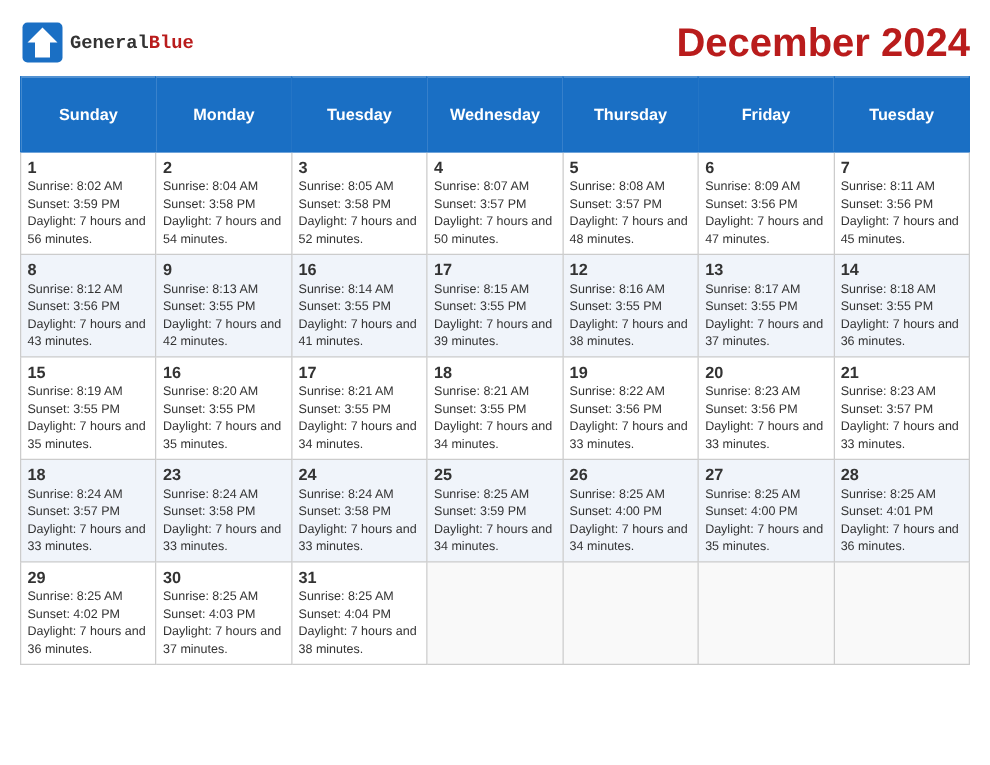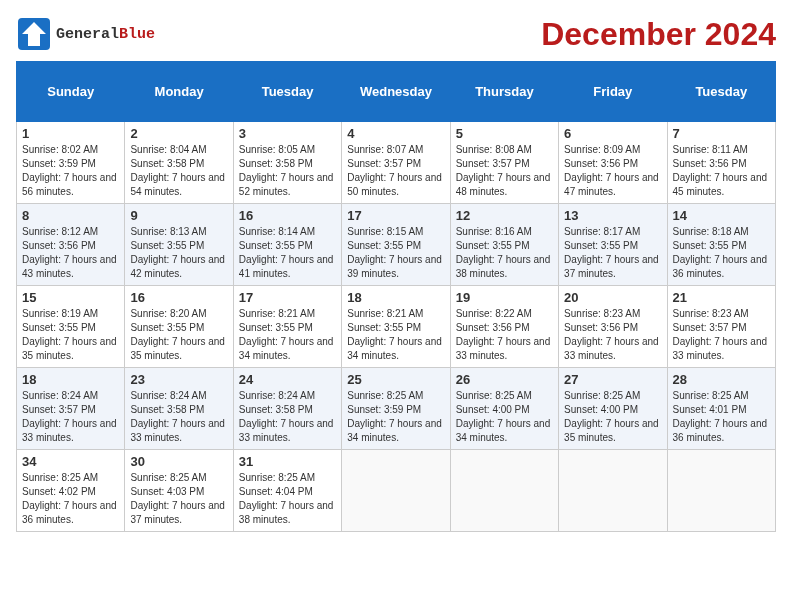--- a/index.html
+++ b/index.html
@@ -228,21 +228,21 @@
           <span class="day-num">27</span>
           <div class="day-detail">Sunrise: 8:25 AM<br>Sunset: 4:00 PM<br>Daylight: 7 hours and 35 minutes.</div>
         </td>
         <td>
           <span class="day-num">28</span>
           <div class="day-detail">Sunrise: 8:25 AM<br>Sunset: 4:01 PM<br>Daylight: 7 hours and 36 minutes.</div>
         </td>
       </tr>
       <tr>
         <td>
-          <span class="day-num">34</span>
+          <span class="day-num">29</span>
           <div class="day-detail">Sunrise: 8:25 AM<br>Sunset: 4:02 PM<br>Daylight: 7 hours and 36 minutes.</div>
         </td>
         <td>
           <span class="day-num">30</span>
           <div class="day-detail">Sunrise: 8:25 AM<br>Sunset: 4:03 PM<br>Daylight: 7 hours and 37 minutes.</div>
         </td>
         <td>
           <span class="day-num">31</span>
           <div class="day-detail">Sunrise: 8:25 AM<br>Sunset: 4:04 PM<br>Daylight: 7 hours and 38 minutes.</div>
         </td>

